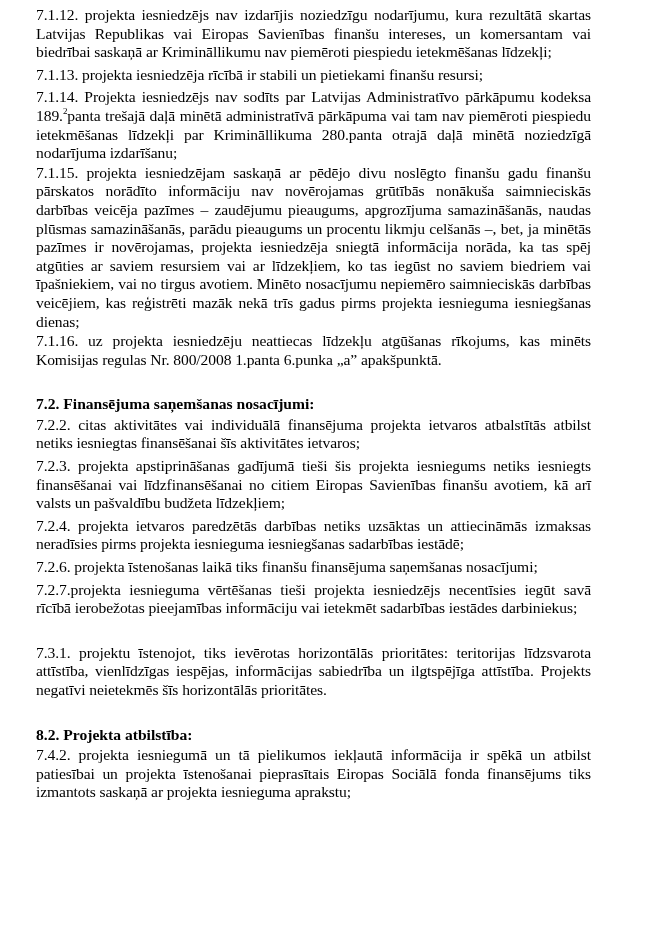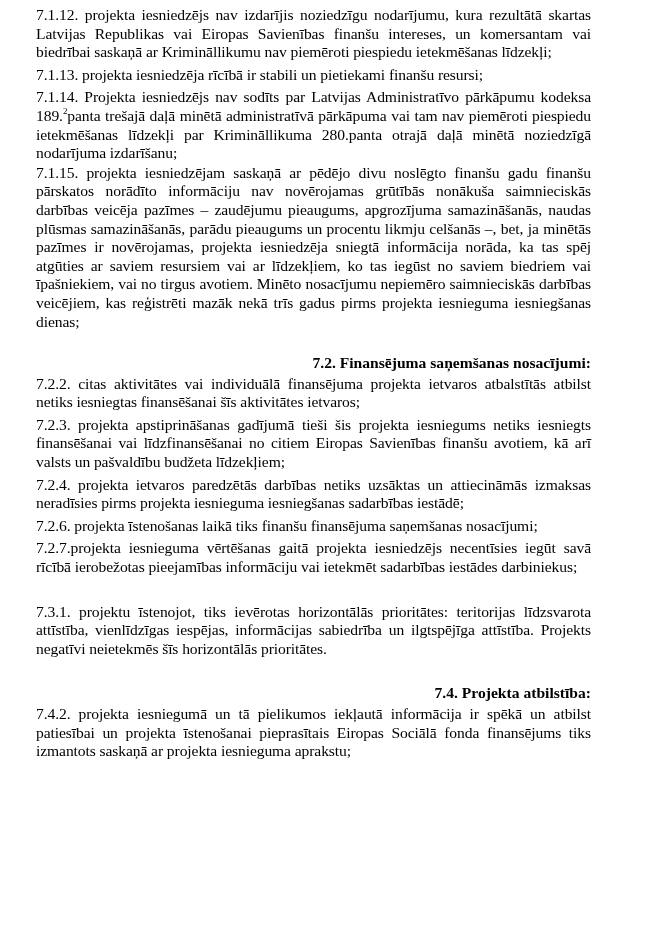--- a/index.html
+++ b/index.html
@@ -19,54 +19,54 @@
     text-align: justify;
     margin: 0 0 4px 0;
     letter-spacing: -0.1px;
   }
   .para.tight { margin-bottom: 1px; }
   .heading {
     font-size: 15.6px;
     line-height: 18.6px;
     font-weight: bold;
     margin: 0 0 2px 0;
-    text-align: right;
   }
   .gap-section { height: 22px; }
   sup { font-size: 9px; line-height: 0; position: relative; top: -1px; }
 </style>
 </head>
 <body>
 
 <div class="page">
 
   <div>
     <p class="para">7.1.12. projekta iesniedzējs nav izdarījis noziedzīgu nodarījumu, kura rezultātā skartas Latvijas Republikas vai Eiropas Savienības finanšu intereses, un komersantam vai biedrībai saskaņā ar Krimināllikumu nav piemēroti piespiedu ietekmēšanas līdzekļi;</p>
     <p class="para">7.1.13. projekta iesniedzēja rīcībā ir stabili un pietiekami finanšu resursi;</p>
     <p class="para tight"><span>7.1.14. Projekta iesniedzējs nav sodīts par Latvijas Administratīvo pārkāpumu kodeksa 189.</span><sup>2</sup><span>panta trešajā daļā minētā administratīvā pārkāpuma vai tam nav piemēroti piespiedu ietekmēšanas līdzekļi par Krimināllikuma 280.panta otrajā daļā minētā noziedzīgā nodarījuma izdarīšanu;</span></p>
     <p class="para tight">7.1.15. projekta iesniedzējam saskaņā ar pēdējo divu noslēgto finanšu gadu finanšu pārskatos norādīto informāciju nav novērojamas grūtībās nonākuša saimnieciskās darbības veicēja pazīmes – zaudējumu pieaugums, apgrozījuma samazināšanās, naudas plūsmas samazināšanās, parādu pieaugums un procentu likmju celšanās –, bet, ja minētās pazīmes ir novērojamas, projekta iesniedzēja sniegtā informācija norāda, ka tas spēj atgūties ar saviem resursiem vai ar līdzekļiem, ko tas iegūst no saviem biedriem vai īpašniekiem, vai no tirgus avotiem. Minēto nosacījumu nepiemēro saimnieciskās darbības veicējiem, kas reģistrēti mazāk nekā trīs gadus pirms projekta iesnieguma iesniegšanas dienas;</p>
+    <p class="para">7.1.16. uz projekta iesniedzēju neattiecas līdzekļu atgūšanas rīkojums, kas minēts Komisijas regulas Nr. 800/2008 1.panta 6.punka „a” apakšpunktā.</p>
   </div>
 
   <div class="gap-section"></div>
 
   <div>
     <p class="heading">7.2. Finansējuma saņemšanas nosacījumi:</p>
     <p class="para">7.2.2. citas aktivitātes vai individuālā finansējuma projekta ietvaros atbalstītās atbilst netiks iesniegtas finansēšanai šīs aktivitātes ietvaros;</p>
     <p class="para">7.2.3. projekta apstiprināšanas gadījumā tieši šis projekta iesniegums netiks iesniegts finansēšanai vai līdzfinansēšanai no citiem Eiropas Savienības finanšu avotiem, kā arī valsts un pašvaldību budžeta līdzekļiem;</p>
     <p class="para">7.2.4. projekta ietvaros paredzētās darbības netiks uzsāktas un attiecināmās izmaksas neradīsies pirms projekta iesnieguma iesniegšanas sadarbības iestādē;</p>
     <p class="para">7.2.6. projekta īstenošanas laikā tiks finanšu finansējuma saņemšanas nosacījumi;</p>
-    <p class="para">7.2.7.projekta iesnieguma vērtēšanas gaitā projekta iesniedzējs necentīsies iegūt savā rīcībā ierobežotas pieejamības informāciju vai ietekmēt sadarbības iestādes darbiniekus;</p>
+    <p class="para">7.2.7.projekta iesnieguma vērtēšanas tieši projekta iesniedzējs necentīsies iegūt savā rīcībā ierobežotas pieejamības informāciju vai ietekmēt sadarbības iestādes darbiniekus;</p>
   </div>
 
   <div class="gap-section"></div>
 
   <div>
     <p class="para">7.3.1. projektu īstenojot, tiks ievērotas horizontālās prioritātes: teritorijas līdzsvarota attīstība, vienlīdzīgas iespējas, informācijas sabiedrība un ilgtspējīga attīstība. Projekts negatīvi neietekmēs šīs horizontālās prioritātes.</p>
   </div>
 
   <div class="gap-section"></div>
 
   <div>
-    <p class="heading">7.4. Projekta atbilstība:</p>
+    <p class="heading">8.2. Projekta atbilstība:</p>
     <p class="para">7.4.2. projekta iesniegumā un tā pielikumos iekļautā informācija ir spēkā un atbilst patiesībai un projekta īstenošanai pieprasītais Eiropas Sociālā fonda finansējums tiks izmantots saskaņā ar projekta iesnieguma aprakstu;</p>
   </div>
 
 </div>
 
 </body></html>

